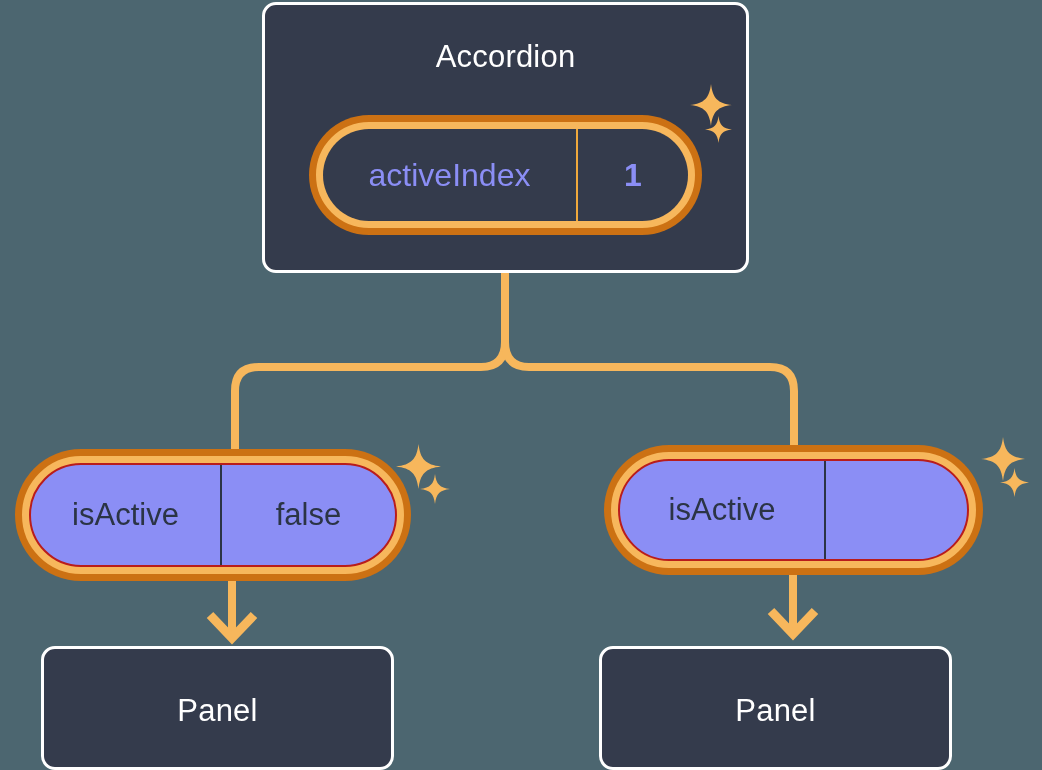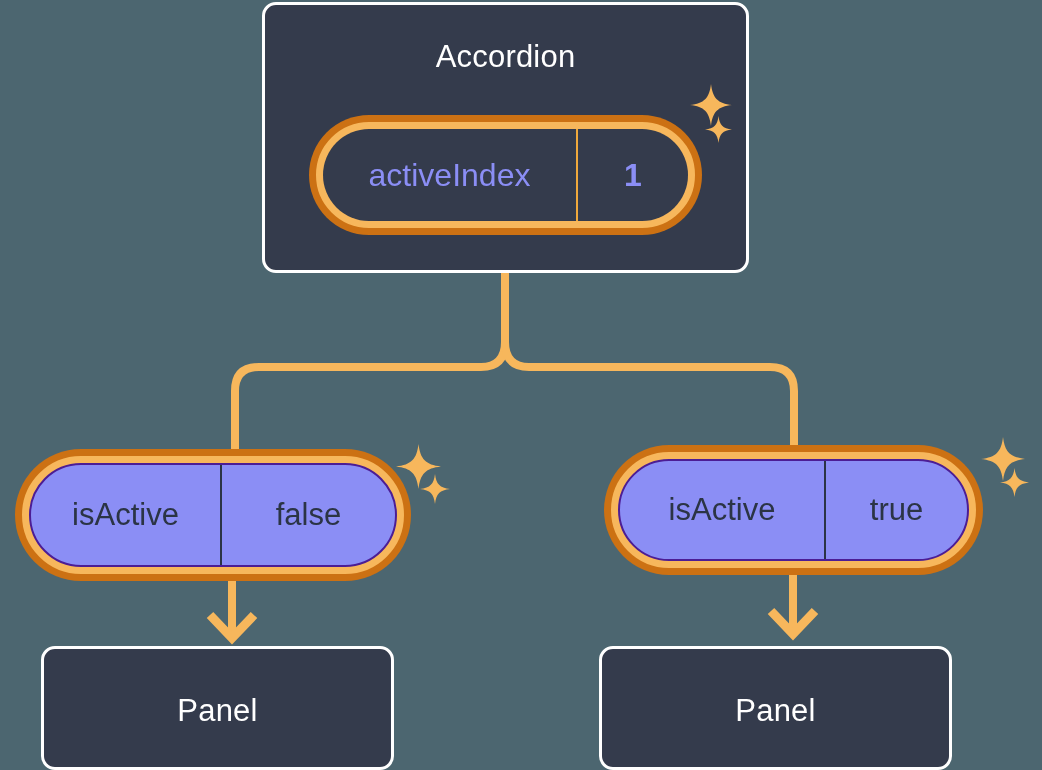--- a/index.html
+++ b/index.html
@@ -114,21 +114,21 @@
   #pill-accordion .pill-val {
     flex: 1 1 auto;
     color: #8b8ef5;
     font-size: 32px;
     font-weight: 700;
   }
 
   
   .pill-purple .pill-inner {
     background: #8b8ef5;
-    border: 2px solid #4c1d95;
+    border: 2px solid #b91c1c;
   }
   .pill-purple .pill-key {
     color: #2b3445;
     font-size: 31px;
     border-right: 2px solid #2b3445;
   }
   .pill-purple .pill-val {
     color: #2b3445;
     font-size: 31px;
     font-weight: 400;
@@ -202,21 +202,20 @@
     </div>
   </div>
 
   <div class="node-box panel-box" id="panel-left">
     <div class="node-title">Panel</div>
   </div>
 
   <div class="pill pill-purple" id="pill-right">
     <div class="pill-inner">
       <div class="pill-key">isActive</div>
-      <div class="pill-val">true</div>
     </div>
   </div>
 
   <div class="node-box panel-box" id="panel-right">
     <div class="node-title">Panel</div>
   </div>
 
   <div id="sparkle-layer">
       <div class="sparkle" style="left: 690px; top: 84px;">
         <svg width="42" height="42" viewBox="0 0 100 100">

